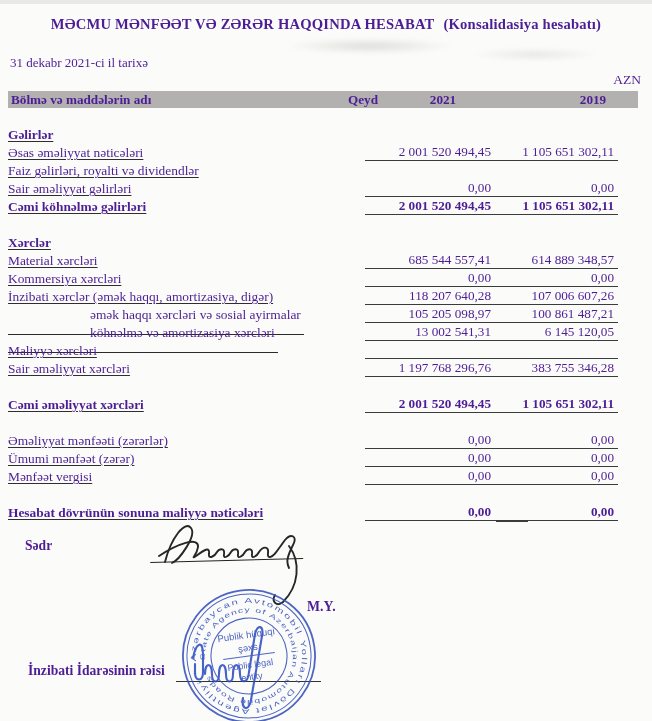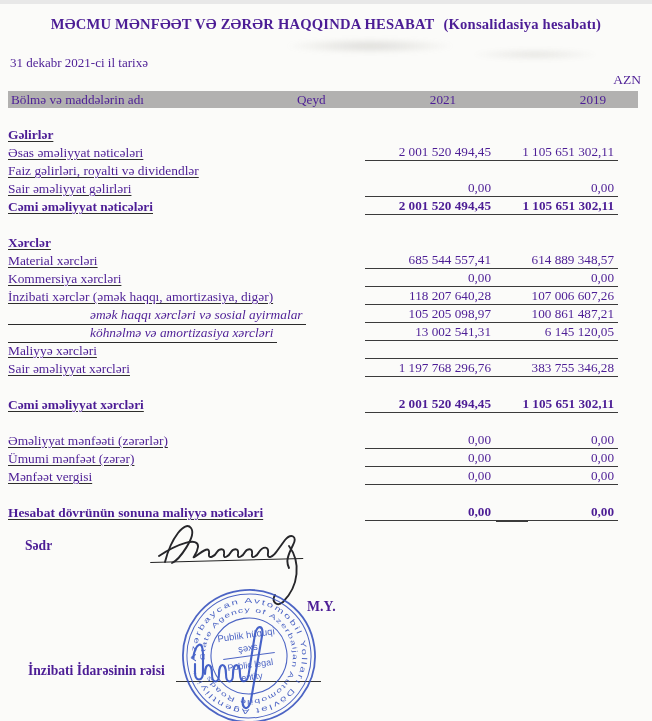--- a/index.html
+++ b/index.html
@@ -16,36 +16,36 @@
   .date-line { position:absolute; top:51px; left:10px; font-size:13px; }
   .currency { position:absolute; top:68px; right:11px; font-size:13.5px; }
   
   .smudge { position:absolute; filter:blur(2px); border-radius:50%;
     background:radial-gradient(ellipse at center, rgba(150,148,140,.28), rgba(150,148,140,0) 70%); }
   .smudge.s1 { left:285px; top:34px; width:170px; height:16px; }
   .smudge.s2 { left:470px; top:44px; width:130px; height:13px; opacity:.7; }
   .smudge.s3 { left:175px; top:92px; width:70px; height:9px; opacity:.8; }
   
   .thead { position:absolute; left:8px; top:87px; width:630px; height:17px;
-    background:#b2b1b0; font-weight:400; font-size:13.2px; }
+    background:#b2b1b0; font-weight:700; font-size:13.2px; }
   .thead .th { position:absolute; top:0; line-height:17px; white-space:nowrap; }
   .th-name { left:3px; }
-  .th-note { left:289px; width:70px; text-align:left; }
+  .th-note { left:300px; width:70px; text-align:right; }
   .th-2021 { left:392px; width:86px; text-align:center; }
   .th-2020 { left:542px; width:86px; text-align:center; }
   
   .rows { position:absolute; left:0; top:122px; width:652px; }
   .row { position:relative; height:18px; font-size:13.4px; }
   .row.spacer { height:18px; }
   .row .label { position:absolute; left:8px; top:1px; white-space:nowrap;
     text-decoration:underline; text-decoration-thickness:1px; text-underline-offset:2px;
     text-decoration-color:#2e2e2c; }
   .row.section .label, .row.total .label { font-weight:700; }
   .row.subitem .label { text-decoration:none; border-bottom:1.1px solid #2b2b2b;
-    padding:0 3px 1px 82px;font-style:italic; }
+    padding:0 3px 11px 82px; }
   .v1, .v2 { position:absolute; top:0; height:17px; line-height:16px; text-align:right;
     box-sizing:border-box; font-size:13.2px; white-space:nowrap; }
   .v1 { left:365px; width:132px; padding-right:6px; }
   .v2 { left:495px; width:123px; padding-right:4px; }
   .bridge { position:absolute; left:496px; top:0; width:32px; height:17px; }
   .lined { border-bottom:1.4px solid #3b3b3b; }
   .row.total .v1, .row.total .v2 { font-weight:700; }
   
   .sedr-label { position:absolute; left:25px; top:534px; font-weight:700; font-size:13.6px; }
   .sig-line-1 { position:absolute; left:150px; top:540px; width:153px; height:16px;
@@ -92,21 +92,21 @@
       </div>
       <div class="row item">
         <span class="label">Faiz gəlirləri, royalti və dividendlər</span>
       </div>
       <div class="row item">
         <span class="label">Sair əməliyyat gəlirləri</span>
         <span class="v1 lined">0,00</span>
         <span class="v2 lined">0,00</span>
       </div>
       <div class="row total">
-        <span class="label">Cəmi əməliyyat nəticələri</span>
+        <span class="label">Cəmi köhnəlmə gəlirləri</span>
         <span class="v1 lined">2 001 520 494,45</span>
         <span class="v2 lined">1 105 651 302,11</span>
       </div>
       <div class="row spacer"></div>
       <div class="row section">
         <span class="label">Xərclər</span>
       </div>
       <div class="row item">
         <span class="label">Material xərcləri</span>
         <span class="v1 lined">685 544 557,41</span>

